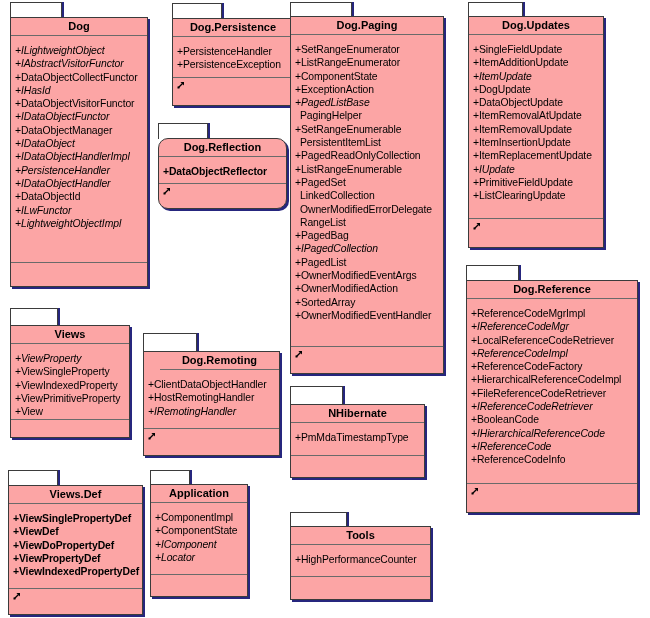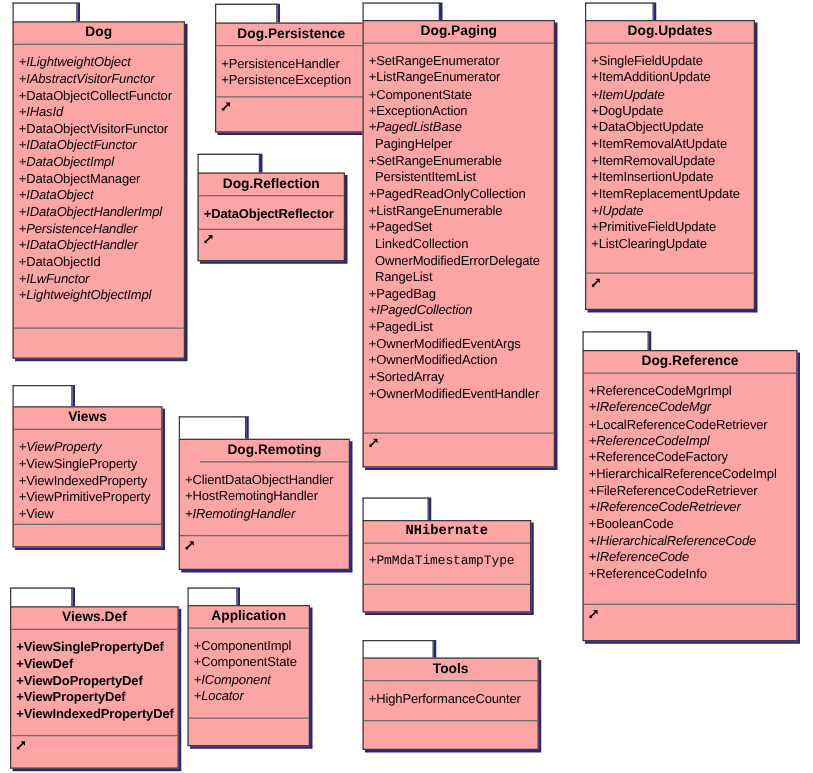--- a/index.html
+++ b/index.html
@@ -58,21 +58,20 @@
       <div class="tab" style="width: 52px; height: 16px;"></div>
       <div class="pkg-body" style="top: 15px; width: 138px; height: 270px;">
         <div class="pkg-title">Dog</div>
         <div class="members" style="bottom: 24px;">
           <div class="member italic">+ILightweightObject</div>
           <div class="member italic">+IAbstractVisitorFunctor</div>
           <div class="member">+DataObjectCollectFunctor</div>
           <div class="member italic">+IHasId</div>
           <div class="member">+DataObjectVisitorFunctor</div>
           <div class="member italic">+IDataObjectFunctor</div>
-          <div class="member italic">+DataObjectImpl</div>
           <div class="member">+DataObjectManager</div>
           <div class="member italic">+IDataObject</div>
           <div class="member italic">+IDataObjectHandlerImpl</div>
           <div class="member italic">+PersistenceHandler</div>
           <div class="member italic">+IDataObjectHandler</div>
           <div class="member">+DataObjectId</div>
           <div class="member italic">+ILwFunctor</div>
           <div class="member italic">+LightweightObjectImpl</div>
         </div>
         <div class="bottom-comp" style="height: 24px;"></div>
@@ -90,21 +89,21 @@
           <svg width="8" height="8" class="arrow-icon">
             <path d="M1.5 6.5 L5.5 2.5" stroke="#000" stroke-width="1.2"></path>
             <polygon points="7,1 7,4.6 3.4,1" fill="#000"></polygon>
             <rect x="0.5" y="5.5" width="2" height="2" fill="#000"></rect>
           </svg>
         </div>
       </div>
     </div>
     <div class="pkg" style="left: 158px; top: 123px; width: 120px; height: 89px;">
       <div class="tab" style="width: 50px; height: 16px;"></div>
-      <div class="pkg-body" style="top: 15px; width: 118px; height: 71px;">
+      <div class="pkg-body" style="top: 15px; width: 129px; height: 71px; border-radius: 10px;">
         <div class="pkg-title">Dog.Reflection</div>
         <div class="members" style="bottom: 25px; font-weight: bold;">
           <div class="member">+DataObjectReflector</div>
         </div>
         <div class="bottom-comp" style="height: 25px;">
           <svg width="8" height="8" class="arrow-icon">
             <path d="M1.5 6.5 L5.5 2.5" stroke="#000" stroke-width="1.2"></path>
             <polygon points="7,1 7,4.6 3.4,1" fill="#000"></polygon>
             <rect x="0.5" y="5.5" width="2" height="2" fill="#000"></rect>
           </svg>
@@ -226,21 +225,21 @@
         </div>
         <div class="bottom-comp" style="height: 27px;">
           <svg width="8" height="8" class="arrow-icon">
             <path d="M1.5 6.5 L5.5 2.5" stroke="#000" stroke-width="1.2"></path>
             <polygon points="7,1 7,4.6 3.4,1" fill="#000"></polygon>
             <rect x="0.5" y="5.5" width="2" height="2" fill="#000"></rect>
           </svg>
         </div>
       </div>
     </div>
-    <div class="pkg" style="left: 290px; top: 398px; width: 138px; height: 95px; font-family: Liberation Mono, monospace;">
+    <div class="pkg" style="left: 290px; top: 386px; width: 138px; height: 95px;">
       <div class="tab" style="width: 53px; height: 19px;"></div>
       <div class="pkg-body" style="top: 18px; width: 135px; height: 74px;">
         <div class="pkg-title">NHibernate</div>
         <div class="members" style="bottom: 22px;">
           <div class="member">+PmMdaTimestampType</div>
         </div>
         <div class="bottom-comp" style="height: 22px;"></div>
       </div>
     </div>
     <div class="pkg" style="left: 8px; top: 470px; width: 138px; height: 148px;">

